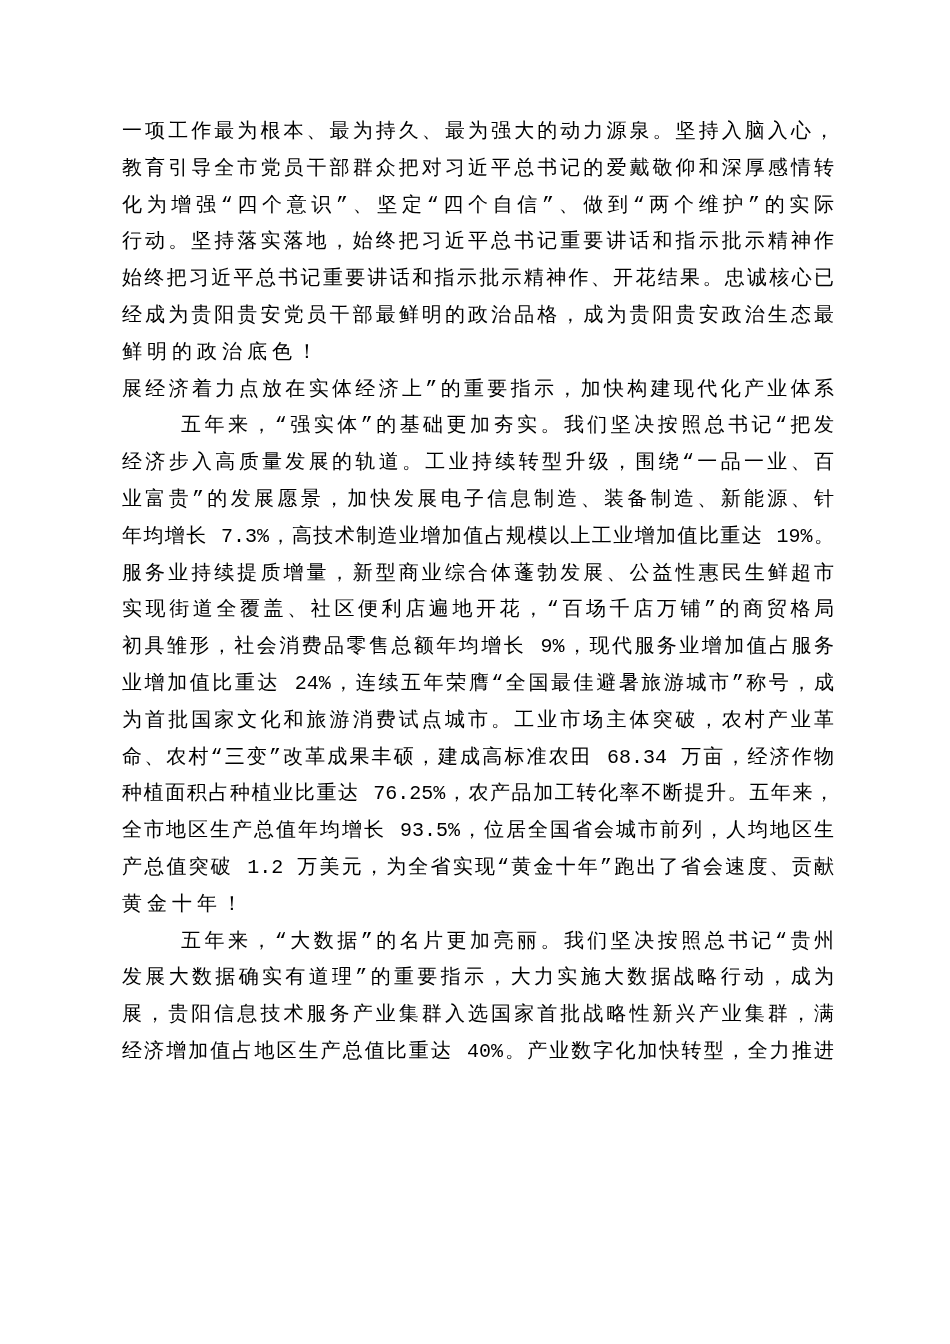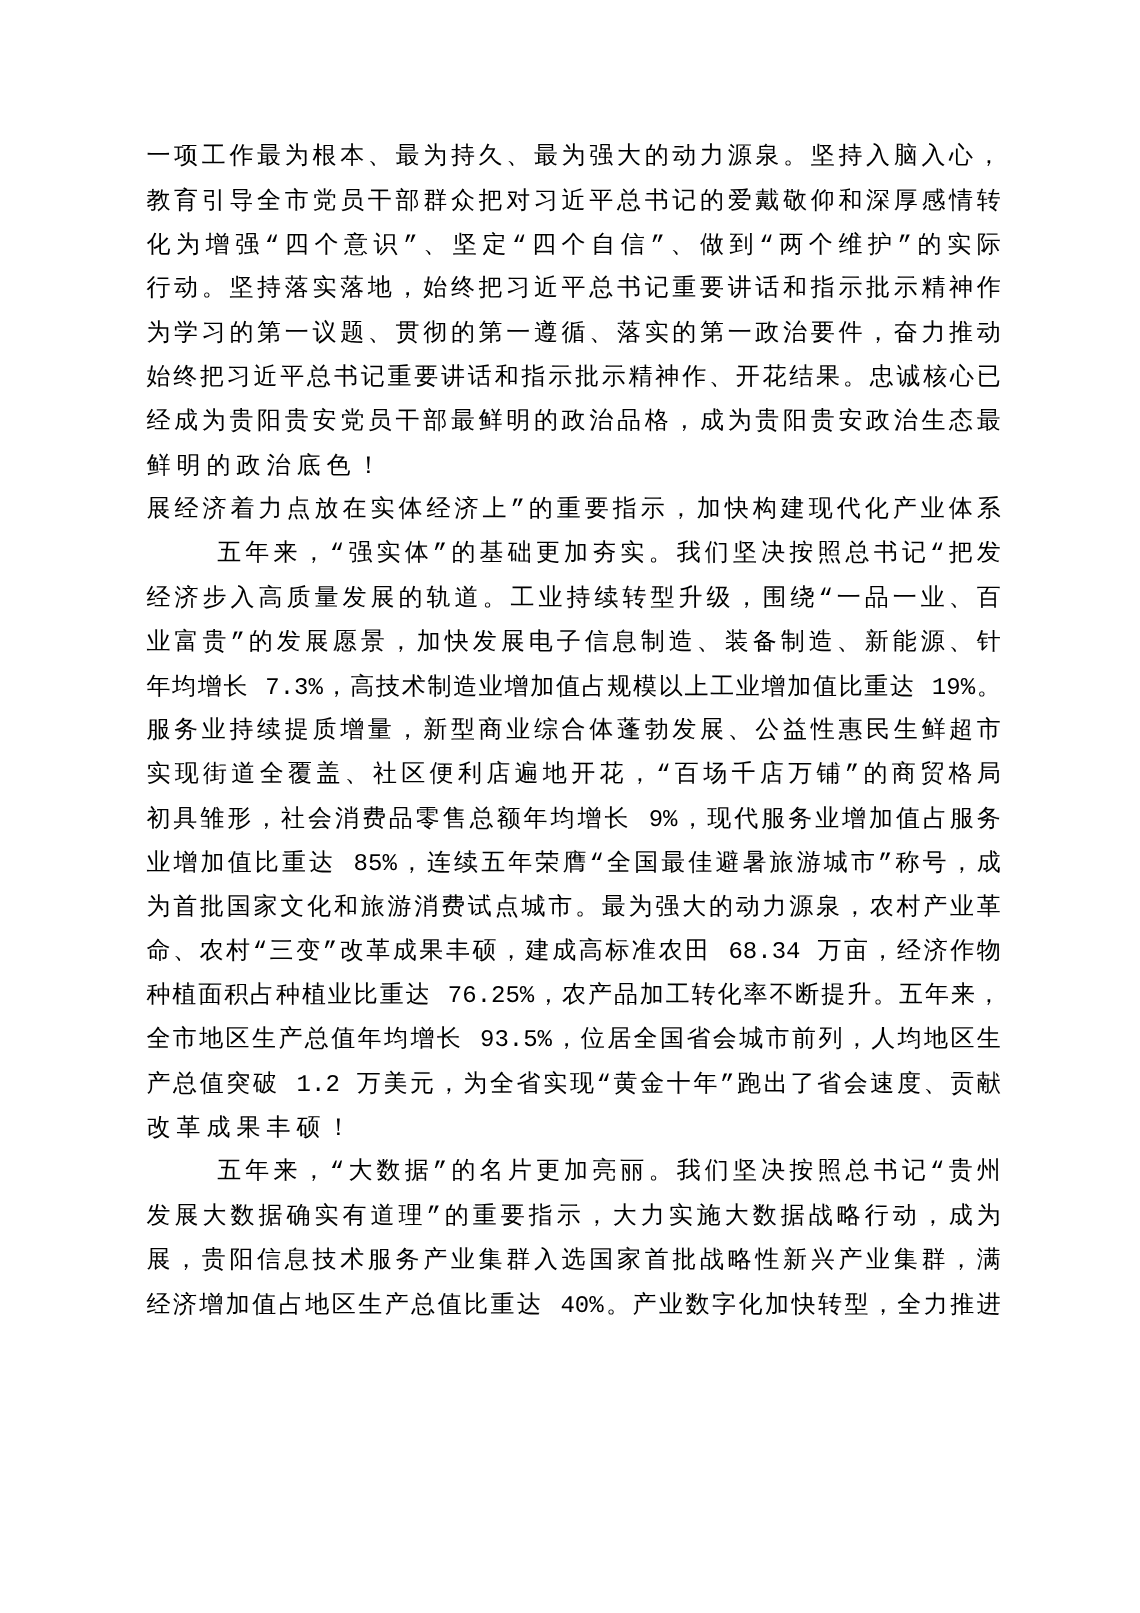--- a/index.html
+++ b/index.html
@@ -27,41 +27,40 @@
 </style>
 </head>
 <body>
 
 <div class="page">
   <div class="paragraph">
     <span class="line">一项工作最为根本、最为持久、最为强大的动力源泉。坚持入脑入心，</span>
     <span class="line">教育引导全市党员干部群众把对习近平总书记的爱戴敬仰和深厚感情转</span>
     <span class="line">化为增强“四个意识”、坚定“四个自信”、做到“两个维护”的实际</span>
     <span class="line">行动。坚持落实落地，始终把习近平总书记重要讲话和指示批示精神作</span>
-    <span class="line">为学习的第一议题、贯彻的第一遵循、落实的第一政治要件，奋力推动</span>
     <span class="line">始终把习近平总书记重要讲话和指示批示精神作、开花结果。忠诚核心已</span>
     <span class="line">经成为贵阳贵安党员干部最鲜明的政治品格，成为贵阳贵安政治生态最</span>
     <span class="line last">鲜明的政治底色！</span>
   </div>
   <div class="paragraph">
     <span class="line">展经济着力点放在实体经济上”的重要指示，加快构建现代化产业体系</span>
     <span class="line indent">五年来，“强实体”的基础更加夯实。我们坚决按照总书记“把发</span>
     <span class="line">经济步入高质量发展的轨道。工业持续转型升级，围绕“一品一业、百</span>
     <span class="line">业富贵”的发展愿景，加快发展电子信息制造、装备制造、新能源、针</span>
     <span class="line">年均增长 7.3%，高技术制造业增加值占规模以上工业增加值比重达 19%。</span>
     <span class="line">服务业持续提质增量，新型商业综合体蓬勃发展、公益性惠民生鲜超市</span>
     <span class="line">实现街道全覆盖、社区便利店遍地开花，“百场千店万铺”的商贸格局</span>
     <span class="line">初具雏形，社会消费品零售总额年均增长 9%，现代服务业增加值占服务</span>
-    <span class="line">业增加值比重达 85%，连续五年荣膺“全国最佳避暑旅游城市”称号，成</span>
-    <span class="line">为首批国家文化和旅游消费试点城市。最为强大的动力源泉，农村产业革</span>
+    <span class="line">业增加值比重达 24%，连续五年荣膺“全国最佳避暑旅游城市”称号，成</span>
+    <span class="line">为首批国家文化和旅游消费试点城市。工业市场主体突破，农村产业革</span>
     <span class="line">命、农村“三变”改革成果丰硕，建成高标准农田 68.34 万亩，经济作物</span>
     <span class="line">种植面积占种植业比重达 76.25%，农产品加工转化率不断提升。五年来，</span>
     <span class="line">全市地区生产总值年均增长 93.5%，位居全国省会城市前列，人均地区生</span>
     <span class="line">产总值突破 1.2 万美元，为全省实现“黄金十年”跑出了省会速度、贡献</span>
-    <span class="line last">改革成果丰硕！</span>
+    <span class="line last">黄金十年！</span>
   </div>
   <div class="paragraph">
     <span class="line indent">五年来，“大数据”的名片更加亮丽。我们坚决按照总书记“贵州</span>
     <span class="line">发展大数据确实有道理”的重要指示，大力实施大数据战略行动，成为</span>
     <span class="line">展，贵阳信息技术服务产业集群入选国家首批战略性新兴产业集群，满</span>
     <span class="line">经济增加值占地区生产总值比重达 40%。产业数字化加快转型，全力推进</span>
   </div>
 </div>
 
 </body></html>

